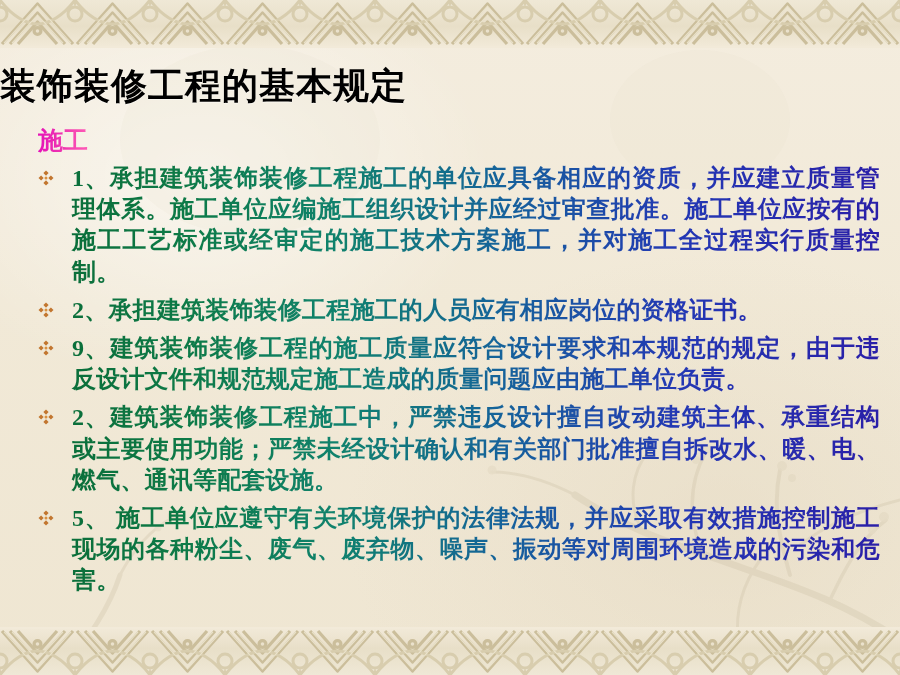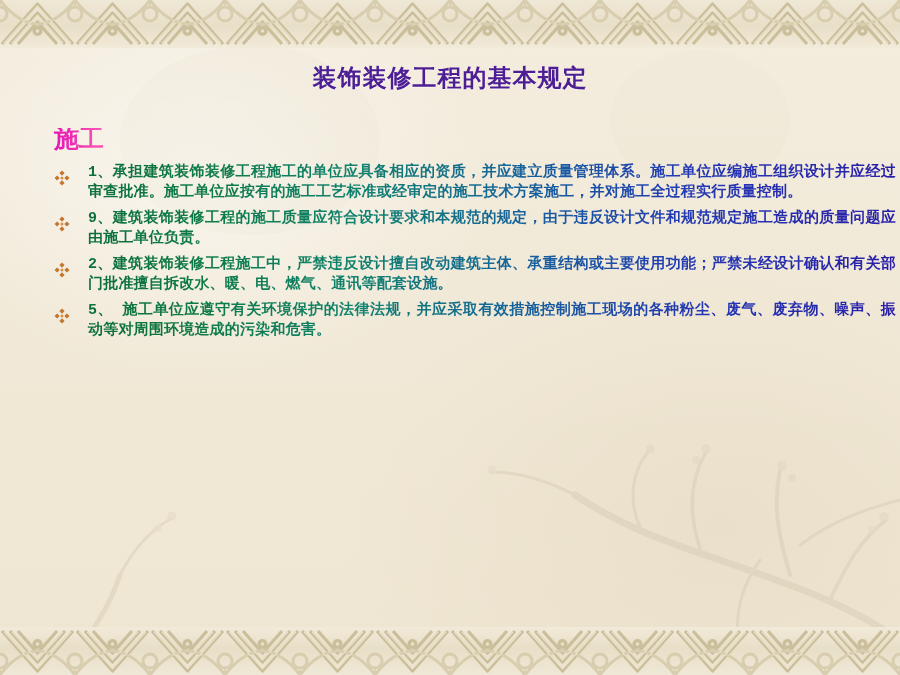--- a/index.html
+++ b/index.html
@@ -52,37 +52,36 @@
   .border-band.top { top: 0; }
   .border-band.bottom { bottom: 0; }
   .border-band svg { display: block; width: 900px; height: 48px; }
 
   
   .slide-title {
     position: absolute;
     top: 62px;
     left: 0;
     width: 900px;
-    text-align: center;
-    font-size: 24px;
+    text-align: left;
+    font-size: 36px;
     font-weight: bold;
-    color: #4c1d95;
+    color: #000000;
     letter-spacing: 1px;
     text-shadow: 0 1px 0 rgba(255,255,255,0.45);
     font-family: "Liberation Serif", "DejaVu Serif", serif;
     white-space: nowrap;
   }
 
   
   .body-block {
     position: absolute;
     top: 128px;
-    left: 50px;
+    left: 34px;
     width: 846px;
-    font-family: Liberation Mono, monospace;
   }
 
   .section-head {
     font-size: 25px;
     font-weight: bold;
     line-height: 1.0;
     margin: 0 0 10px 4px;
     background-image: linear-gradient(90deg, #e413b8 0%, #f13ab0 55%, #ff5bb6 100%);
     -webkit-background-clip: text;
     background-clip: text;
@@ -94,21 +93,21 @@
   .bullet-list {
     margin: 0;
     padding: 0;
     list-style: none;
   }
 
   .bullet-item {
     position: relative;
     padding-left: 38px;
     margin-bottom: 7px;
-    font-size: 15px;
+    font-size: 24px;
     font-weight: bold;
     line-height: 1.30;
     letter-spacing: 0.2px;
     text-align: justify;
     text-justify: inter-character;
     
     background-image: linear-gradient(90deg,
         #0a6b36 0%,
         #0d7a47 18%,
         #10826d 36%,
@@ -257,20 +256,34 @@
               <path d="M8 10.3 L10.6 12.9 L8 15.5 L5.4 12.9 Z"></path>
               <path d="M0.5 8 L3.1 5.4 L5.7 8 L3.1 10.6 Z"></path>
               <path d="M10.3 8 L12.9 5.4 L15.5 8 L12.9 10.6 Z"></path>
             </g>
             <circle cx="8" cy="8" r="1.5" fill="#d9903f"></circle>
           </svg>
         </span>
         <span>1、承担建筑装饰装修工程施工的单位应具备相应的资质，并应建立质量管理体系。施工单位应编施工组织设计并应经过审查批准。施工单位应按有的施工工艺标准或经审定的施工技术方案施工，并对施工全过程实行质量控制。</span>
       </li>
 
+      <li class="bullet-item">
+        <span class="bullet-marker">
+          <svg width="16" height="16" viewBox="0 0 16 16" xmlns="http://www.w3.org/2000/svg">
+            <g fill="#c2762f">
+              <path d="M8 0.5 L10.6 3.1 L8 5.7 L5.4 3.1 Z"></path>
+              <path d="M8 10.3 L10.6 12.9 L8 15.5 L5.4 12.9 Z"></path>
+              <path d="M0.5 8 L3.1 5.4 L5.7 8 L3.1 10.6 Z"></path>
+              <path d="M10.3 8 L12.9 5.4 L15.5 8 L12.9 10.6 Z"></path>
+            </g>
+            <circle cx="8" cy="8" r="1.5" fill="#d9903f"></circle>
+          </svg>
+        </span>
+        <span>2、承担建筑装饰装修工程施工的人员应有相应岗位的资格证书。</span>
+      </li>
 
       <li class="bullet-item">
         <span class="bullet-marker">
           <svg width="16" height="16" viewBox="0 0 16 16" xmlns="http://www.w3.org/2000/svg">
             <g fill="#c2762f">
               <path d="M8 0.5 L10.6 3.1 L8 5.7 L5.4 3.1 Z"></path>
               <path d="M8 10.3 L10.6 12.9 L8 15.5 L5.4 12.9 Z"></path>
               <path d="M0.5 8 L3.1 5.4 L5.7 8 L3.1 10.6 Z"></path>
               <path d="M10.3 8 L12.9 5.4 L15.5 8 L12.9 10.6 Z"></path>
             </g>

